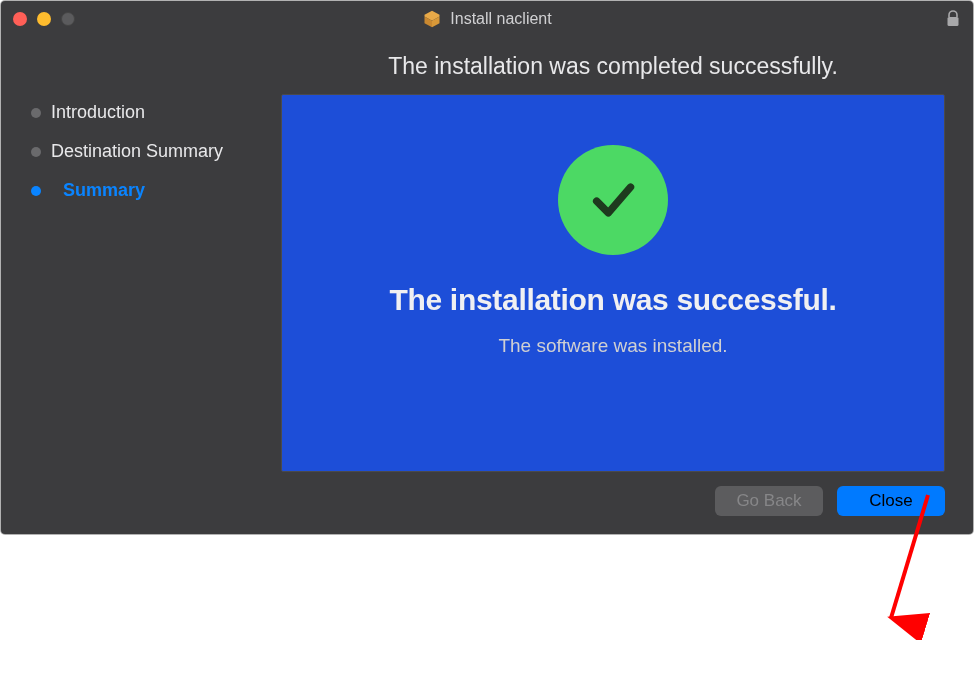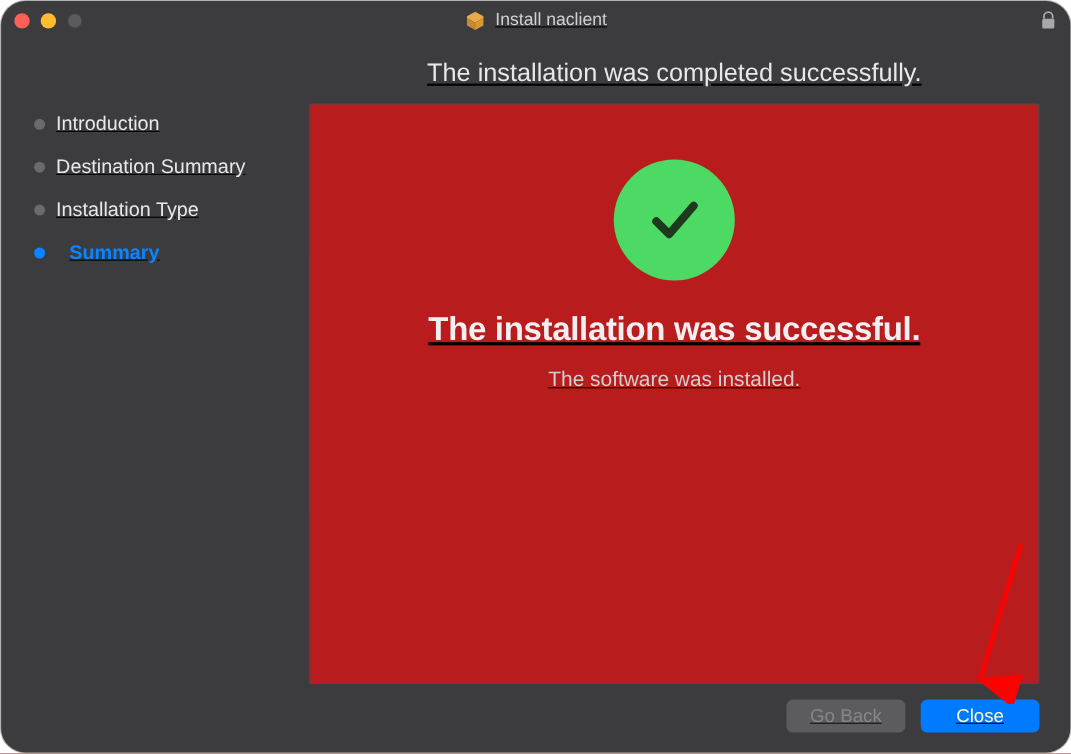--- a/index.html
+++ b/index.html
@@ -14,26 +14,25 @@
       background: #ffffff;
       font-family: -apple-system, BlinkMacSystemFont, "Helvetica Neue", Arial, sans-serif;
       position: relative;
     }
     
     .window {
       position: absolute;
       top: 1px;
       left: 1px;
       width: 972px;
-      height: 683px;
+      height: 533px;
       background: #3c3c3e;
-      border-radius: 22px;
+      border-radius: 4px;
       overflow: hidden;
       box-shadow: 0 0 0 1px rgba(0,0,0,0.3);
-      text-decoration: underline;
     }
     
     .titlebar {
       height: 36px;
       display: flex;
       align-items: center;
       position: relative;
       padding: 0 12px;
     }
     
@@ -140,21 +139,21 @@
     .header-text {
       text-align: center;
       color: #e8e8ea;
       font-size: 23px;
       font-weight: 400;
       padding: 16px 0 14px 0;
     }
     
     .panel {
       flex: 1;
-      background: #b91c1c;
+      background: #1d4ed8;
       border: 1px solid #4a4a4c;
       border-radius: 2px;
       display: flex;
       flex-direction: column;
       align-items: center;
       padding-top: 50px;
     }
     
     .success-circle {
       width: 110px;
@@ -199,21 +198,21 @@
     }
     
     .btn-secondary {
       background: #6a6a6c;
       color: #a6a6a8;
       opacity: 0.7;
     }
     
     .btn-primary {
       background: #007aff;
-      color: #fef9c3;
+      color: #000000;
     }
     
     .annotation-arrow {
       position: absolute;
       top: 490px;
       left: 873px;
       pointer-events: none;
       z-index: 100;
     }
   </style>
@@ -255,24 +254,20 @@
       <div class="sidebar">
         <div class="sidebar-item">
           <div class="sidebar-bullet"></div>
           <span class="sidebar-label">Introduction</span>
         </div>
         <div class="sidebar-item">
           <div class="sidebar-bullet"></div>
           <span class="sidebar-label">Destination Summary</span>
         </div>
         <div class="sidebar-item">
-          <div class="sidebar-bullet"></div>
-          <span class="sidebar-label">Installation Type</span>
-        </div>
-        <div class="sidebar-item">
           <div class="sidebar-bullet active"></div>
           <span class="sidebar-label active">Summary</span>
         </div>
       </div>
 
       <div class="right-pane">
         <div class="header-text">The installation was completed successfully.</div>
 
         <div class="panel">
           <div class="success-circle">

